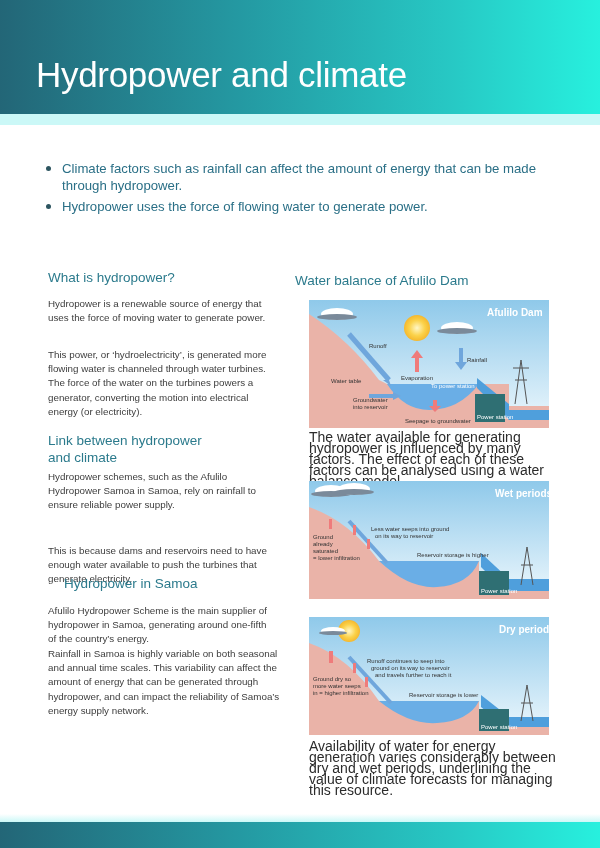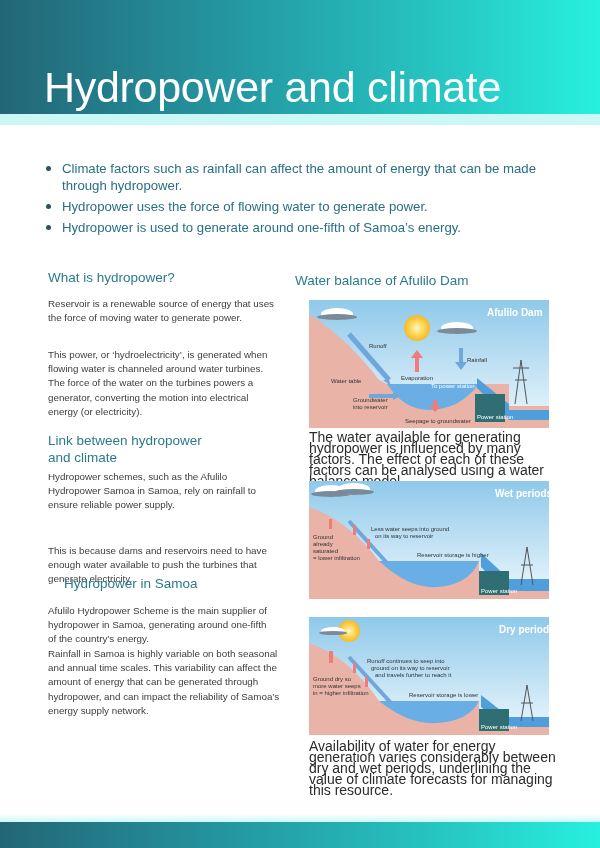--- a/index.html
+++ b/index.html
@@ -1,19 +1,19 @@
 <!DOCTYPE html>
 <html><head>
 <meta charset="utf-8">
 <style>
   html,body{margin:0;padding:0;}
   body{width:600px;height:848px;position:relative;background:#ffffff;font-family:"Liberation Sans",sans-serif;overflow:hidden;}
   .header{position:absolute;left:0;top:0;width:600px;height:114px;background:linear-gradient(90deg,#236677 0%,#2499a2 40%,#27c8c4 75%,#27f0de 100%);}
   .header-strip{position:absolute;left:0;top:114px;width:600px;height:11px;background:#cbf8f7;}
-  .title{position:absolute;left:44px;top:55px;font-size:43px;color:#ffffff;font-weight:normal;letter-spacing:-0.3px;white-space:nowrap;margin-top:8px;}
+  .title{position:absolute;left:36px;top:55px;font-size:35px;color:#ffffff;font-weight:normal;letter-spacing:-0.3px;white-space:nowrap;}
   .bullets{position:absolute;left:44px;top:160px;width:520px;margin:0;padding:0;list-style:none;}
   .bullets li{position:relative;padding-left:18px;color:#2a6f86;font-size:13.2px;line-height:17px;margin-bottom:4px;}
   .bullets li .dot{position:absolute;left:2px;top:6px;width:5px;height:5px;border-radius:50%;background:#2d5560;}
   .h2{position:absolute;color:#2b7a8c;font-size:13.5px;line-height:17px;}
   .p{position:absolute;color:#3d3d3d;font-size:9.8px;line-height:14.2px;}
   .fig{position:absolute;left:309px;width:240px;overflow:hidden;}
   .fig svg{display:block;}
   .cap{position:absolute;left:309px;width:250px;color:#2b2b2b;font-size:14px;line-height:11px;}
   .lbl{font-family:"Liberation Sans",sans-serif;font-size:6px;fill:#333;}
   .lblw{font-family:"Liberation Sans",sans-serif;font-size:6px;fill:#ffffff;}
@@ -25,26 +25,25 @@
 <body>
 
 <div class="header">
   <div class="title">Hydropower and climate</div>
 </div>
 <div class="header-strip"></div>
 
 <ul class="bullets">
   <li><span class="dot"></span><span>Climate factors such as rainfall can affect the amount of energy that can be made through hydropower.</span></li>
   <li><span class="dot"></span><span>Hydropower uses the force of flowing water to generate power.</span></li>
-  <li><span class="dot"></span><span>Hydropower is used to generate around one-fifth of Samoa’s energy.</span></li>
 </ul>
 
 <div class="h2" style="left:48px;top:269px;width:240px;">What is hydropower?</div>
-<div class="p" style="left:48px;top:297px;width:226px;">Reservoir is a renewable source of energy that uses the force of moving water to generate power.</div>
-<div class="p" style="left:48px;top:348px;width:232px;">This power, or ‘hydroelectricity’, is generated when flowing water is channeled around water turbines. The force of the water on the turbines powers a generator, converting the motion into electrical energy (or electricity).</div>
+<div class="p" style="left:48px;top:297px;width:226px;">Hydropower is a renewable source of energy that uses the force of moving water to generate power.</div>
+<div class="p" style="left:48px;top:348px;width:232px;">This power, or ‘hydroelectricity’, is generated more flowing water is channeled through water turbines. The force of the water on the turbines powers a generator, converting the motion into electrical energy (or electricity).</div>
 
 <div class="h2" style="left:48px;top:432px;width:180px;">Link between hydropower and climate</div>
 <div class="p" style="left:48px;top:470px;width:232px;">Hydropower schemes, such as the Afulilo Hydropower Samoa in Samoa, rely on rainfall to ensure reliable power supply.</div>
 <div class="p" style="left:48px;top:544px;width:232px;">This is because dams and reservoirs need to have enough water available to push the turbines that generate electricity.</div>
 
 <div class="h2" style="left:48px;top:575px;width:240px;margin-left:16px;">Hydropower in Samoa</div>
 <div class="p" style="left:48px;top:604px;width:224px;">Afulilo Hydropower Scheme is the main supplier of hydropower in Samoa, generating around one-fifth of the country’s energy.</div>
 <div class="p" style="left:48px;top:647px;width:232px;">Rainfall in Samoa is highly variable on both seasonal and annual time scales. This variability can affect the amount of energy that can be generated through hydropower, and can impact the reliability of Samoa’s energy supply network.</div>
 
 <div class="h2" style="left:295px;top:272px;width:250px;">Water balance of Afulilo Dam</div>

